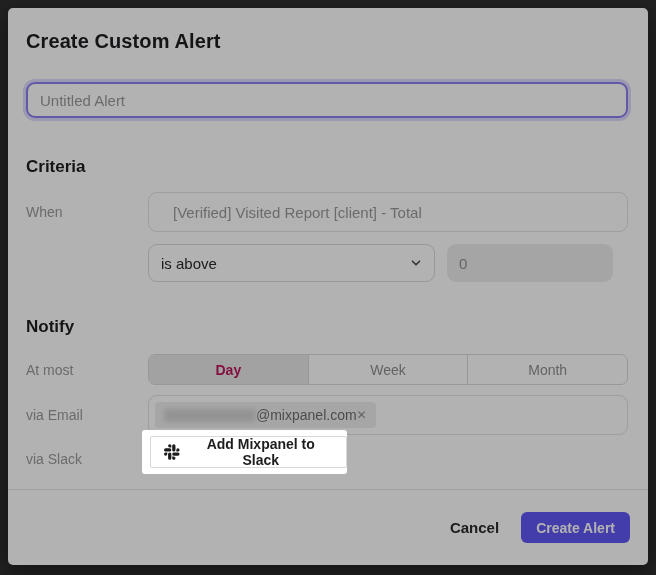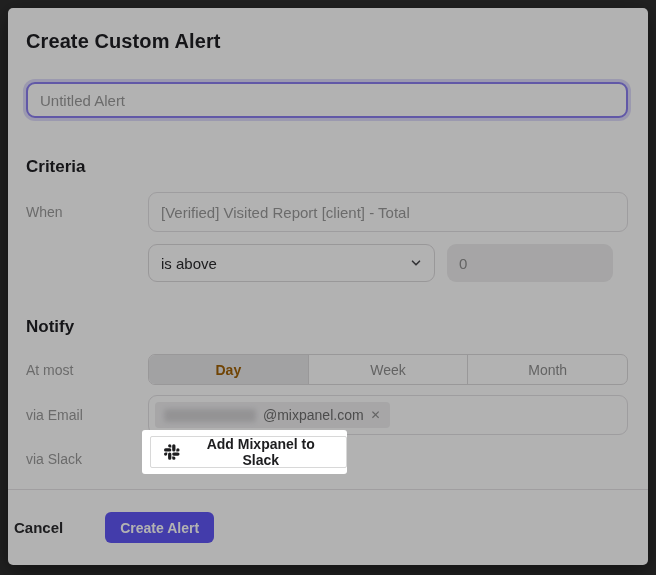--- a/index.html
+++ b/index.html
@@ -23,57 +23,57 @@
 
   .section-h{margin:0;font-size:17px;line-height:22px;font-weight:700;color:#1f1f23;}
   .h-criteria{margin-top:38px;}
   .h-notify{margin-top:34px;}
 
   .row{display:flex;align-items:center;}
   .row-label{flex:0 0 122px;font-size:14px;color:#9a9a9a;}
 
   .row-when{margin-top:14px;}
   .metric-field{flex:1;box-sizing:border-box;height:40px;border:1px solid #e3e1e4;
-                border-radius:9px;display:flex;align-items:center;padding:0 12px;
+                border-radius:9px;display:flex;align-items:center;padding:0 24px;
                 font-size:15px;color:#9a9a9a;background:#fff;}
 
   .row-cond{margin-top:12px;}
   .spacer{flex:0 0 122px;}
   .cond-select{box-sizing:border-box;width:287px;height:38px;border:1px solid #dcdadc;
                border-radius:9px;display:flex;align-items:center;padding:0 12px;
                font-size:15px;color:#2b2b2e;background:#fff;cursor:pointer;}
   .cond-select .grow{flex:1;}
   .chev{width:12px;height:12px;flex:0 0 12px;}
   .threshold{box-sizing:border-box;width:166px;height:38px;margin-left:12px;background:#eeedee;
              border-radius:9px;display:flex;align-items:center;padding:0 12px;
              font-size:15px;color:#8f8f8f;}
 
   .row-atmost{margin-top:16px;}
   .segmented{flex:1;display:flex;box-sizing:border-box;height:31px;border:1px solid #dcdadc;
              border-radius:7px;overflow:hidden;background:#fff;}
   .seg{flex:1;display:flex;align-items:center;justify-content:center;font-size:14px;
        color:#8f8f8f;cursor:pointer;border-left:1px solid #dcdadc;}
   .seg:first-child{border-left:none;}
-  .seg--selected{background:#e9e8ea;color:#a16207;font-weight:700;}
+  .seg--selected{background:#e9e8ea;color:#be185d;font-weight:700;}
 
   .row-email{margin-top:10px;}
   .email-box{flex:1;box-sizing:border-box;height:40px;border:1px solid #e3e1e4;border-radius:9px;
              display:flex;align-items:center;padding:0 6px;background:#fff;}
   .chip{display:inline-flex;align-items:center;height:26px;background:#efeef0;border-radius:4px;
-        padding:0 9px;gap:7px;}
+        padding:0 9px;}
   .chip-blur{width:92px;height:13px;border-radius:3px;background:#d4d3d5;filter:blur(2.5px);}
   .chip-domain{font-size:14px;color:#6e6e6e;}
   .chip-x{font-size:12px;color:#8f8f8f;cursor:pointer;line-height:1;}
 
   .row-slack{margin-top:2px;height:44px;}
 
   
   .footer{position:absolute;left:0;right:0;bottom:0;height:76px;border-top:1px solid #e5e3e6;
-          display:flex;align-items:center;padding-right:18px;
-          box-sizing:border-box;gap:36px;}
+          display:flex;align-items:center;justify-content:flex-end;padding-right:18px;
+          box-sizing:border-box;gap:16px;}
   .btn-cancel{font-size:15px;font-weight:700;color:#2b2b2e;background:none;border:none;
               cursor:pointer;font-family:"Liberation Sans",sans-serif;}
   .btn-create{height:31px;padding:0 15px;border:none;border-radius:6px;background:#6156f5;
               color:#ffffff;font-size:14px;font-weight:700;cursor:pointer;
               font-family:"Liberation Sans",sans-serif;}
 
   
   .dim{position:absolute;inset:0;background:rgba(0,0,0,.30);z-index:5;pointer-events:none;}
   .spotlight{position:absolute;left:142px;top:430px;width:205px;height:44px;background:#ffffff;
              border-radius:3px;z-index:6;display:flex;align-items:center;padding-left:8px;

